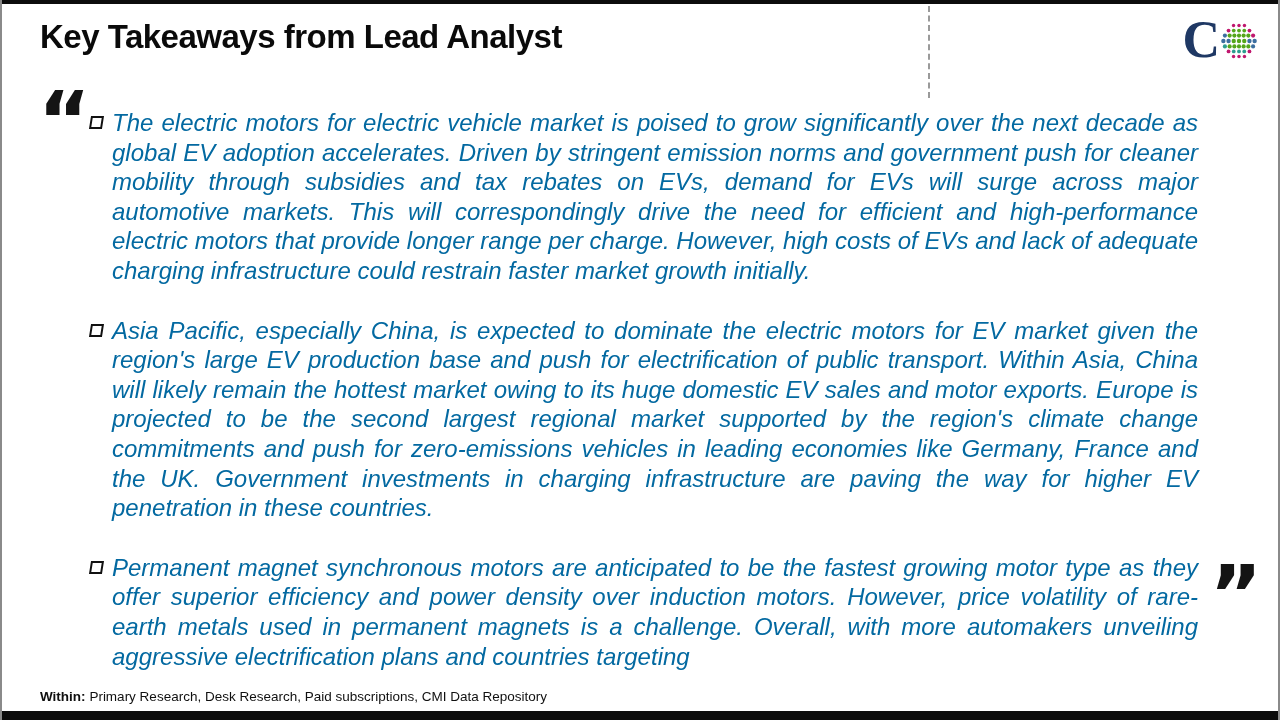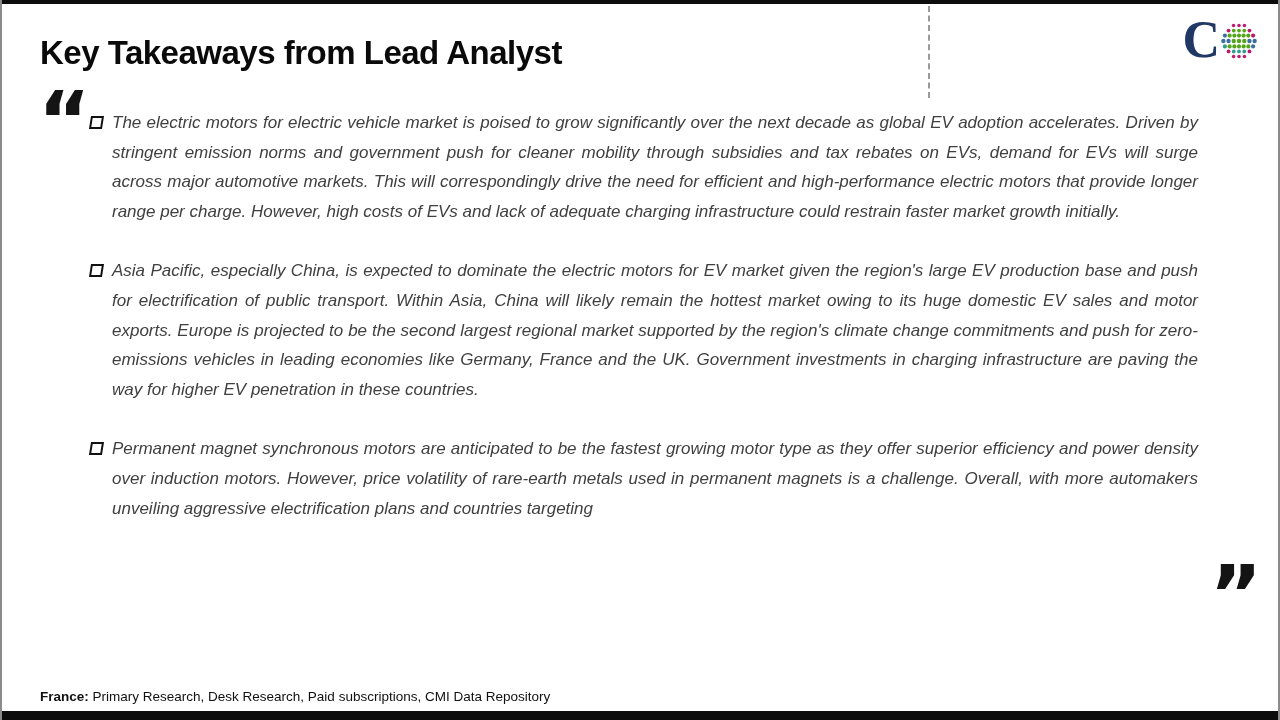--- a/index.html
+++ b/index.html
@@ -15,21 +15,21 @@
   }
   .top-bar {
     position:absolute; top:0; left:0; right:0;
     height:4px; background:#0c0c0c;
   }
   .bottom-bar {
     position:absolute; bottom:0; left:0; right:0;
     height:9px; background:#0c0c0c;
   }
   .page-title {
-    position:absolute; left:38px; top:34px;
+    position:absolute; left:38px; top:18px;
     font-size:33px; font-weight:700; letter-spacing:-0.5px;
     color:#0a0a0a;
     font-family:"Liberation Sans", sans-serif;
   }
   
   .logo-block {
     position:absolute; top:6px; right:20px;
     width:322px; height:94px;
     text-align:right;
   }
@@ -77,23 +77,23 @@
   .bullet-square {
     flex:0 0 auto;
     width:13px; height:13px;
     border:2.4px solid #111;
     margin:8px 9px 0 0;
     transform:skewX(-9deg);
   }
   .bullet-text {
     flex:1;
     font-style:italic;
-    font-size:17px;
+    font-size:24px;
     line-height:29.6px;
-    color:#404040;
+    color:#0369a1;
     text-align:justify;
   }
   
   .source-line {
     position:absolute; left:38px; bottom:16px;
     font-size:13.5px; color:#101010;
   }
   .source-label { font-weight:700; }
 </style>
 </head>
@@ -165,18 +165,18 @@
     </div>
     <div class="bullet-row">
       <span class="bullet-square"></span>
       <p class="bullet-text">Permanent magnet synchronous motors are anticipated to be the fastest growing motor type as they offer superior efficiency and power density over induction motors. However, price volatility of rare-earth metals used in permanent magnets is a challenge. Overall, with more automakers unveiling aggressive electrification plans and countries targeting</p>
     </div>
   </div>
 
   <div class="quote-close">”</div>
 
   <div class="source-line">
-    <span class="source-label">France:</span>
+    <span class="source-label">Within:</span>
     <span>Primary Research, Desk Research, Paid subscriptions, CMI Data Repository</span>
   </div>
 
   <div class="bottom-bar"></div>
 </div>
 
 </body></html>

